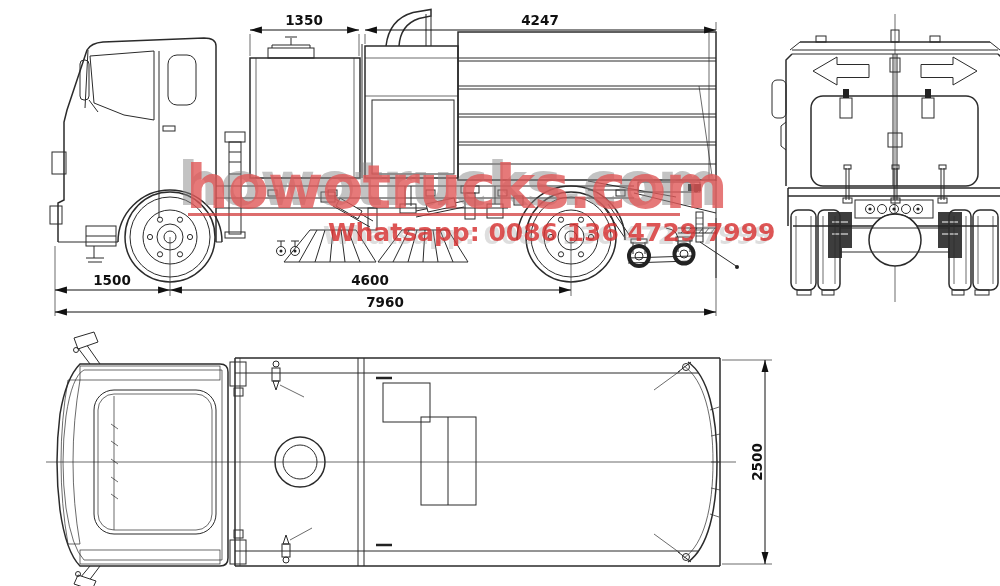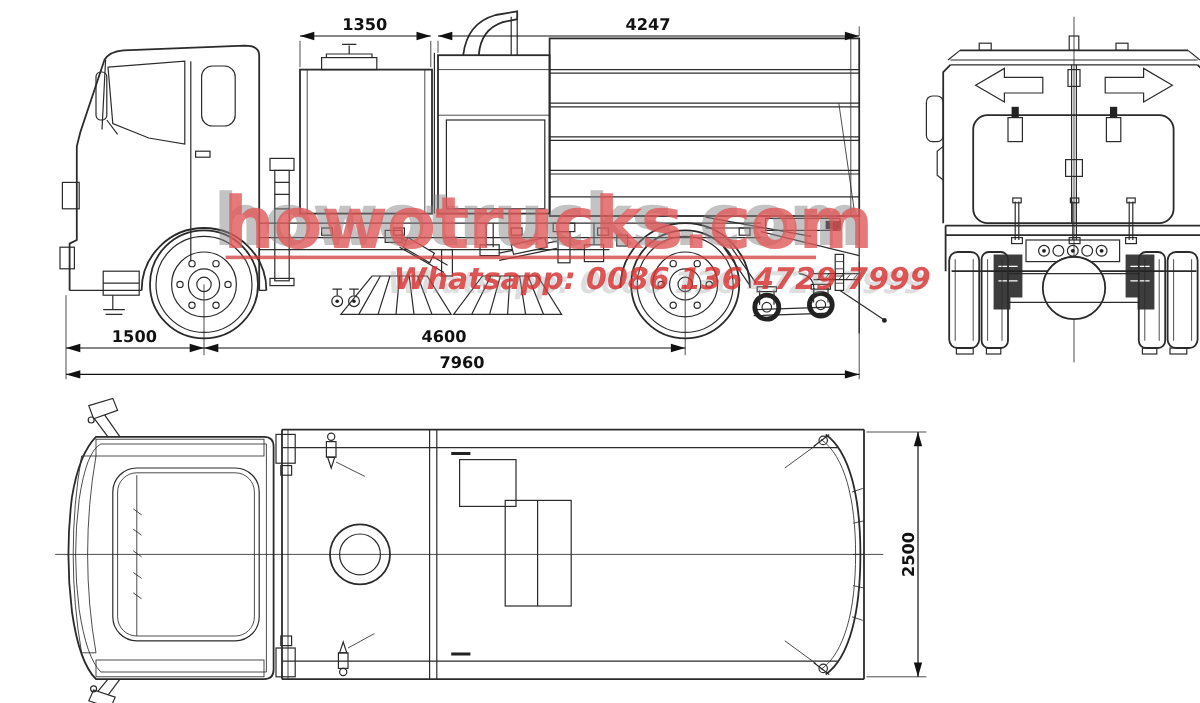--- a/index.html
+++ b/index.html
@@ -14,21 +14,21 @@
   .wh{fill:#fff;}
   text.dim{font-family:"DejaVu Sans",sans-serif;font-weight:bold;font-size:13.5px;fill:#111;text-anchor:middle;}
   .dimline{stroke:#111;stroke-width:1;}
   
   .wm{position:absolute;pointer-events:none;white-space:nowrap;}
   .wm-brand{left:158px;top:157px;font-family:"DejaVu Sans",sans-serif;font-weight:bold;
             font-size:60px;line-height:1;letter-spacing:-1px;
             color:rgba(224,88,88,0.80);
             text-shadow:-8px -3px 0 rgba(135,135,135,0.50);}
   .wm-underline{left:160px;top:213px;width:492px;height:3px;background:rgba(210,60,60,0.75);}
-  .wm-contact{left:300px;top:218px;font-family:"DejaVu Sans",sans-serif;font-weight:bold;font-style:italic;
+  .wm-contact{left:300px;top:218px;font-family:"DejaVu Sans",sans-serif;font-weight:bold;
               font-size:25px;color:rgba(214,48,48,0.82);
               text-shadow:-5px 3px 0 rgba(160,160,160,0.35);}
 </style>
 </head>
 <body>
 
 <div class="stage">
 
 <svg width="1000" height="586" viewBox="0 0 1000 586">
   <defs>

